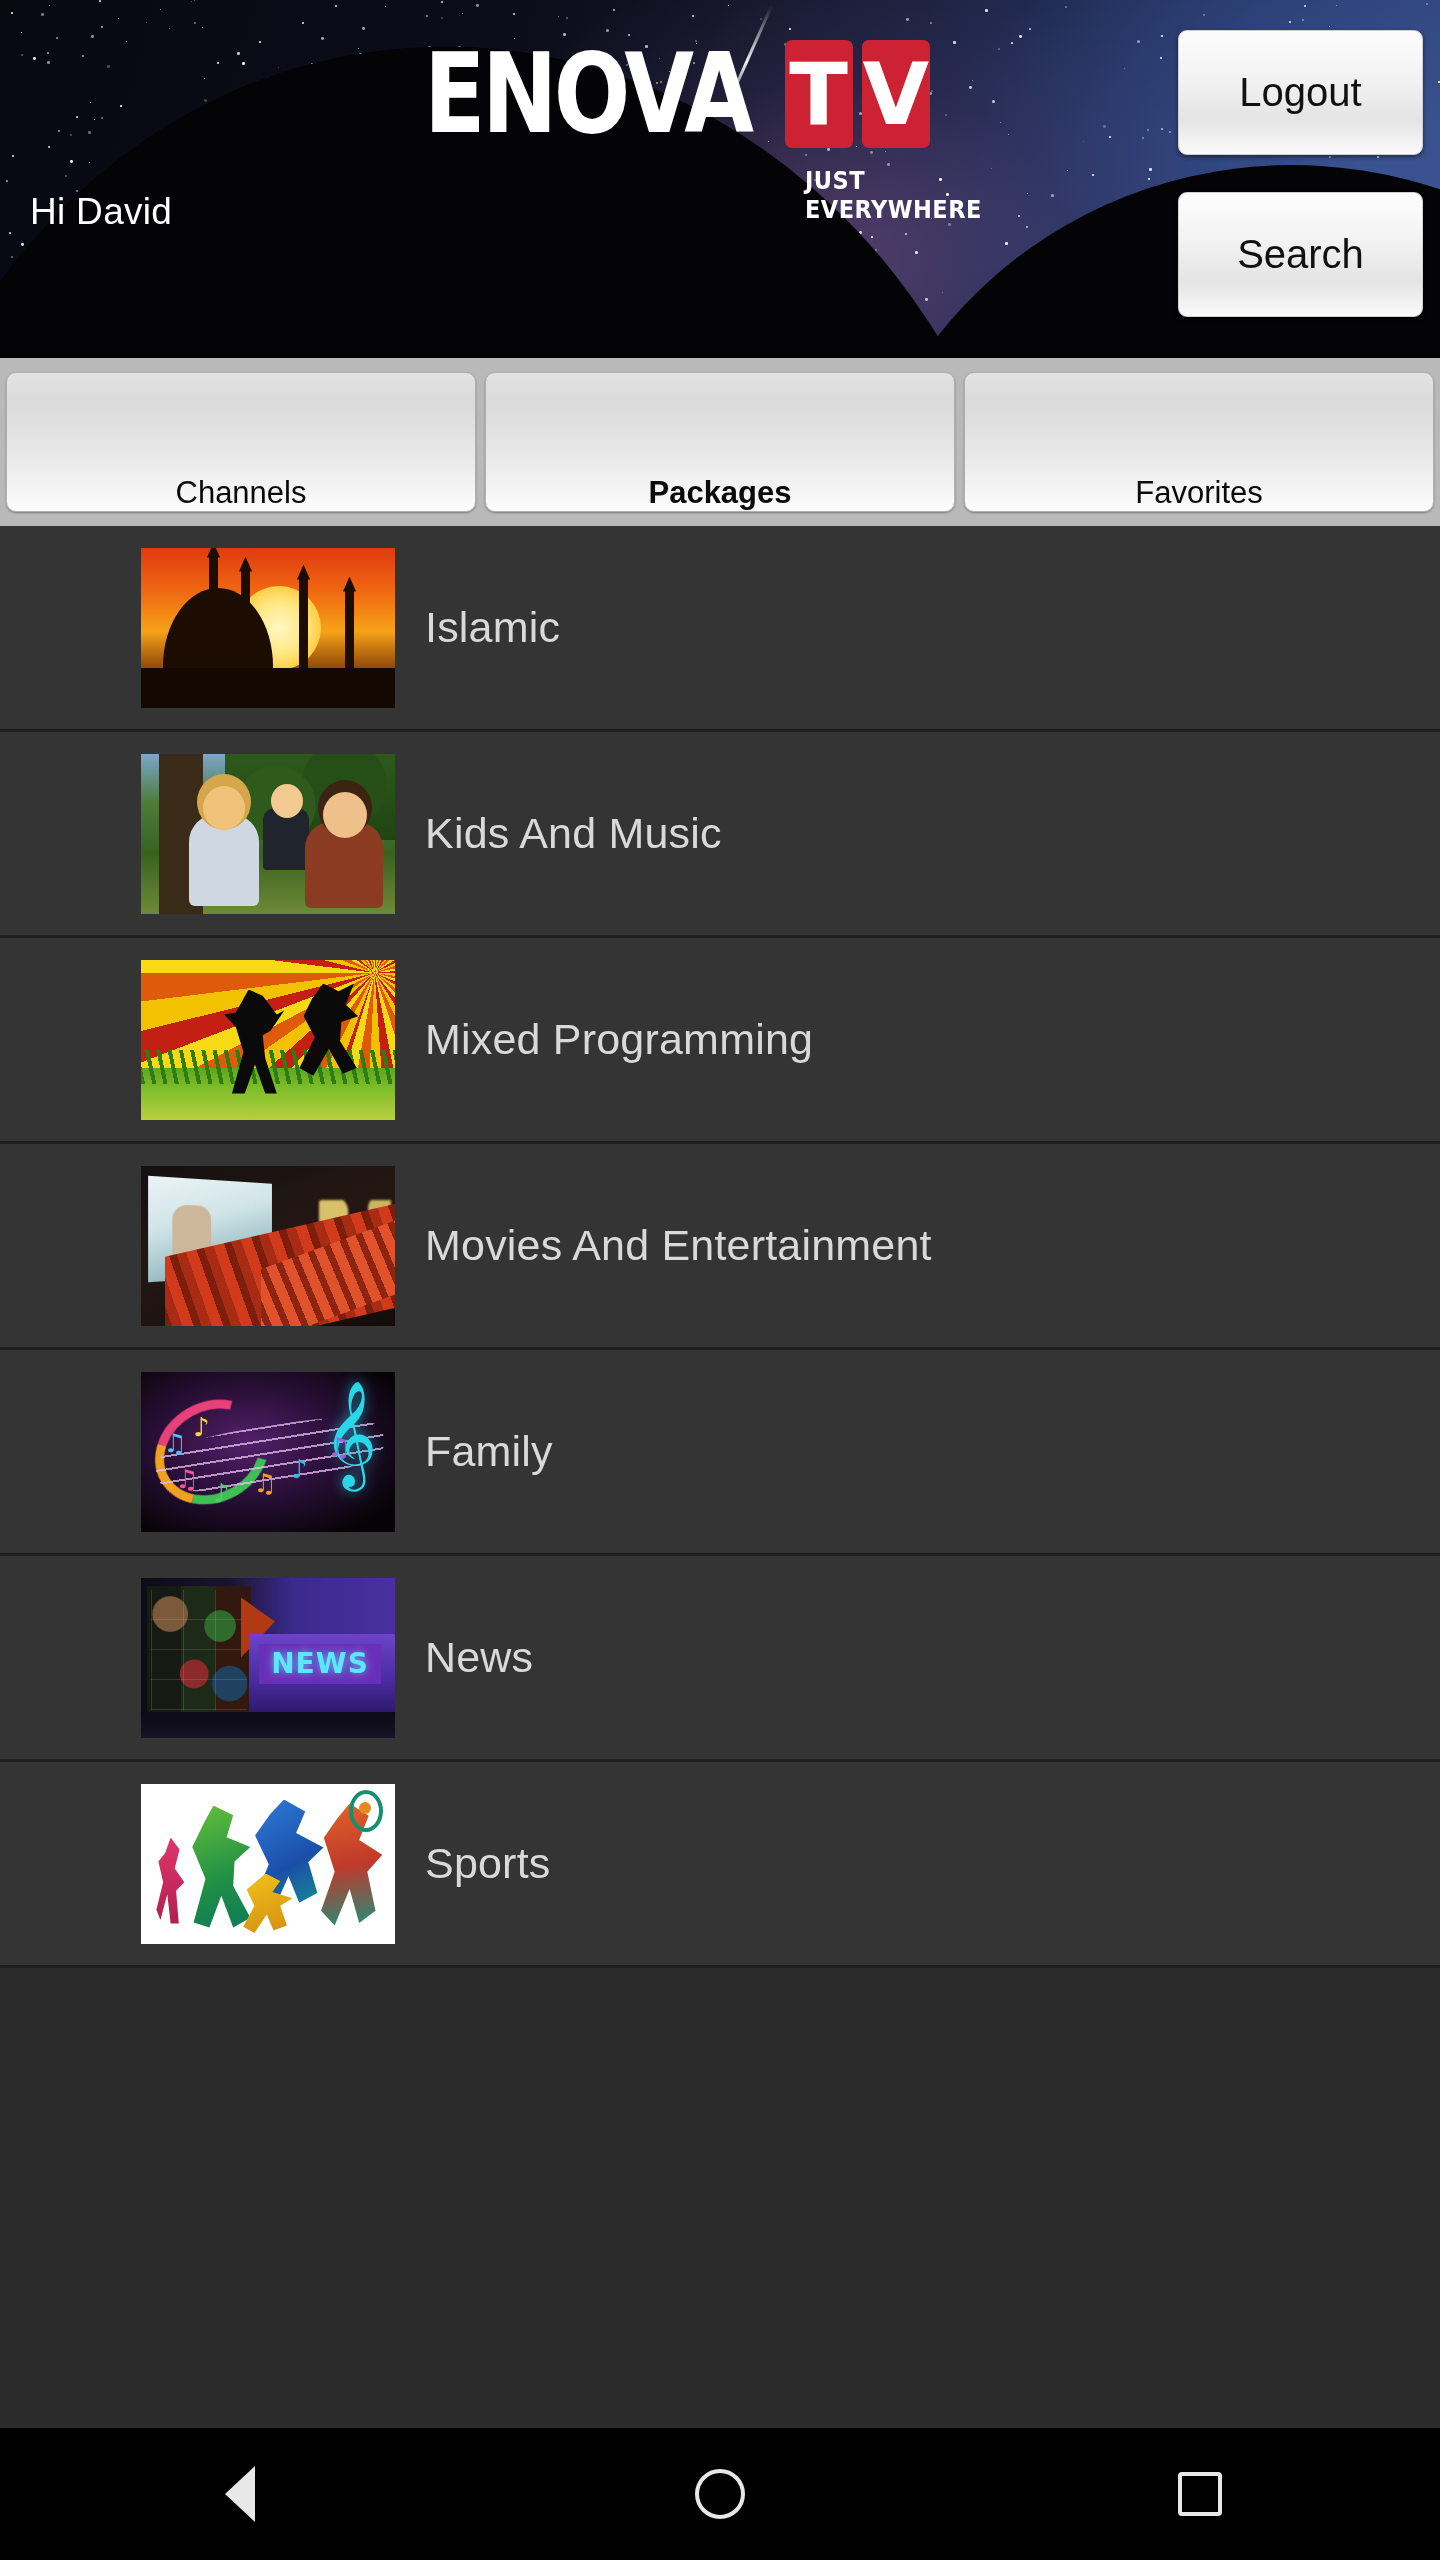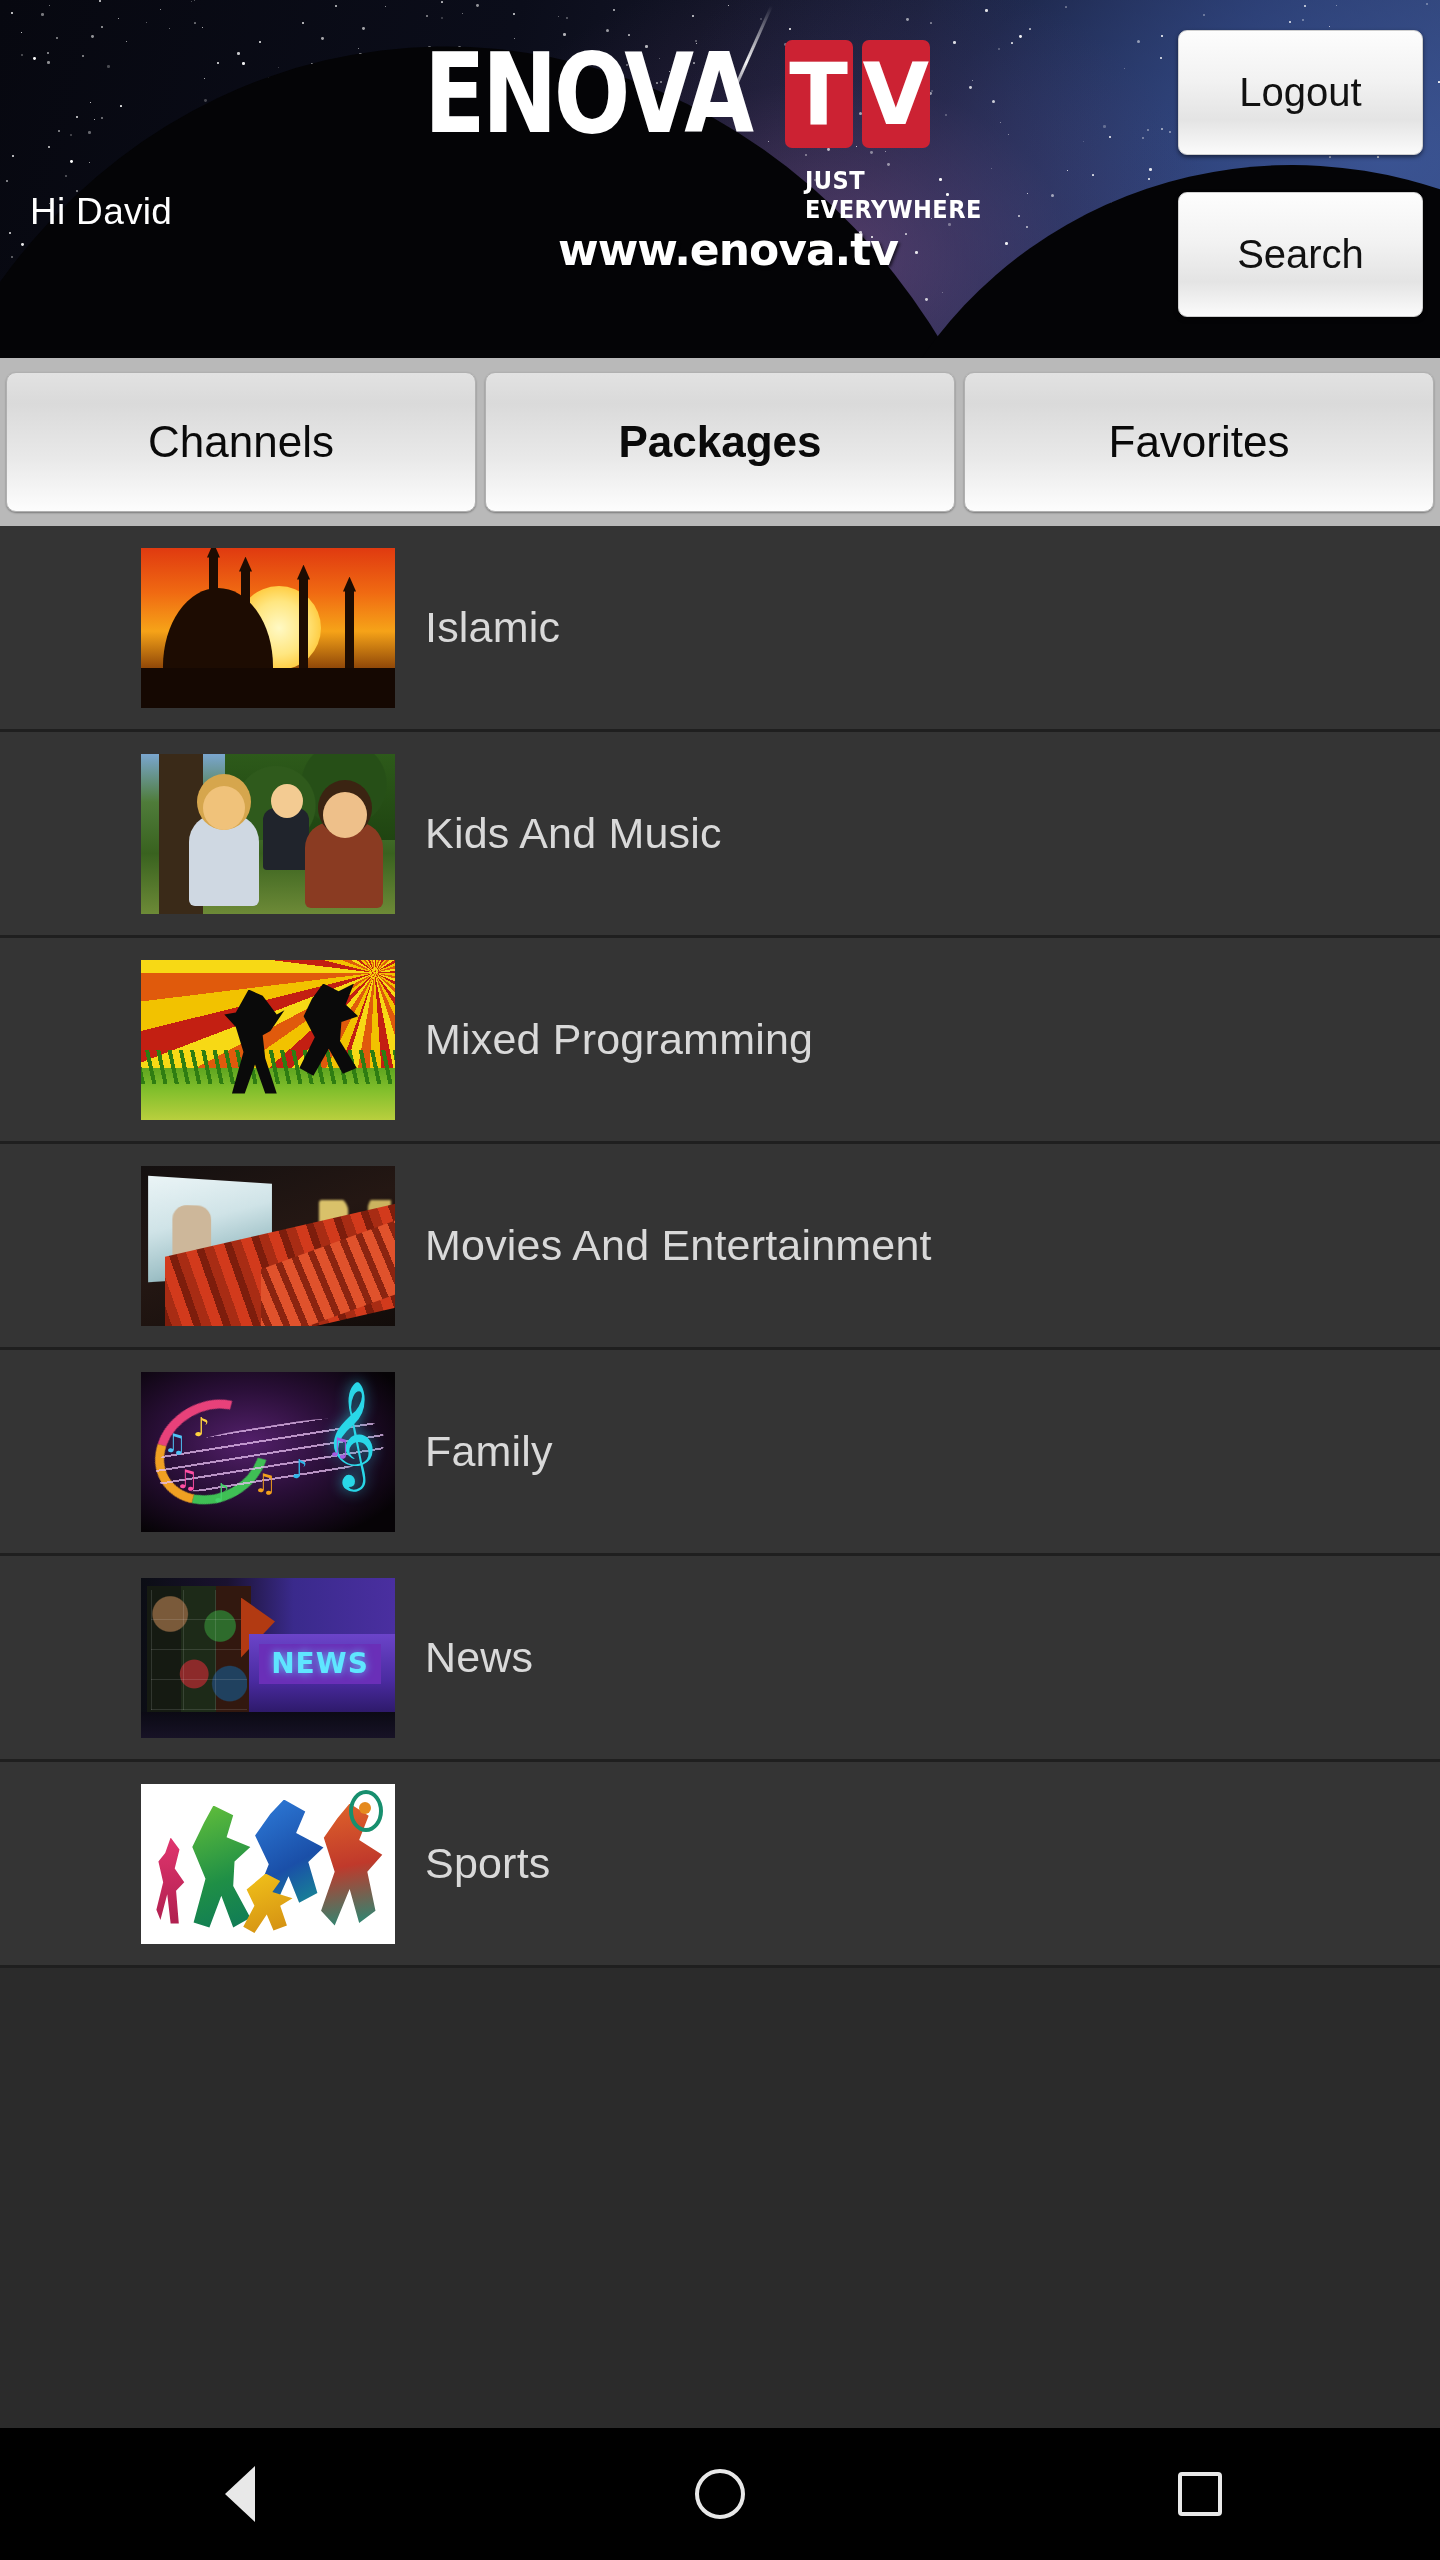--- a/index.html
+++ b/index.html
@@ -80,22 +80,22 @@
   .hdr-btn.search{ top:192px; }
 
   
   .tabbar{
     position:relative; width:1440px; height:168px; background:#b9b9b9;
     display:flex; align-items:center; padding:0 6px; gap:9px;
   }
   .tab{
     flex:1; height:140px; border-radius:10px; border:1px solid #b0b0b0;
     background:linear-gradient(180deg,#e2e2e2 0%,#dadada 22%,#e9e9e9 62%,#fdfdfd 100%);
-    display:flex; align-items:center; justify-content:center;
-    color:#0a0a0a; font-size:44px;
+    display:flex; align-items:flex-end; justify-content:center;
+    color:#0a0a0a; font-size:31px;
     box-shadow:0 1px 2px rgba(0,0,0,.35);
   }
   .tab.active{ font-weight:bold; }
 
   
   .list{ position:relative; width:1440px; background:#262626; }
   .row{
     position:relative; width:1440px; height:206px; background:#343434;
     border-bottom:3px solid #1f1f1f;
     display:flex; align-items:center;
@@ -737,21 +737,20 @@
 
     <div class="greeting">Hi David</div>
 
     <div class="logo-wrap">
       <div class="logo-row">
         <span class="logo-enova">ENOVA</span>
         <span class="tvbox">T</span>
         <span class="tvbox second">V</span>
       </div>
       <div class="tagline">JUST EVERYWHERE</div>
-      <div class="siteurl">www.enova.tv</div>
     </div>
 
     <div class="hdr-btn search">
       <span>Search</span>
     </div>
     <div class="hdr-btn logout">
       <span>Logout</span>
     </div>
   </div>
 

